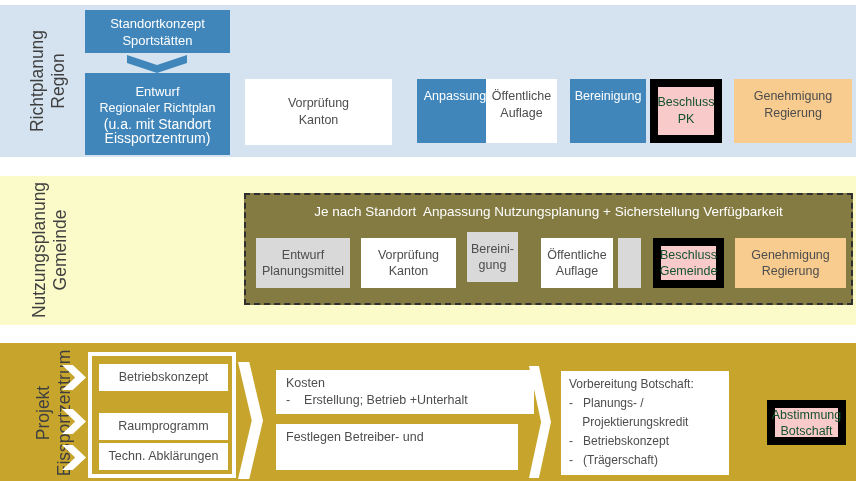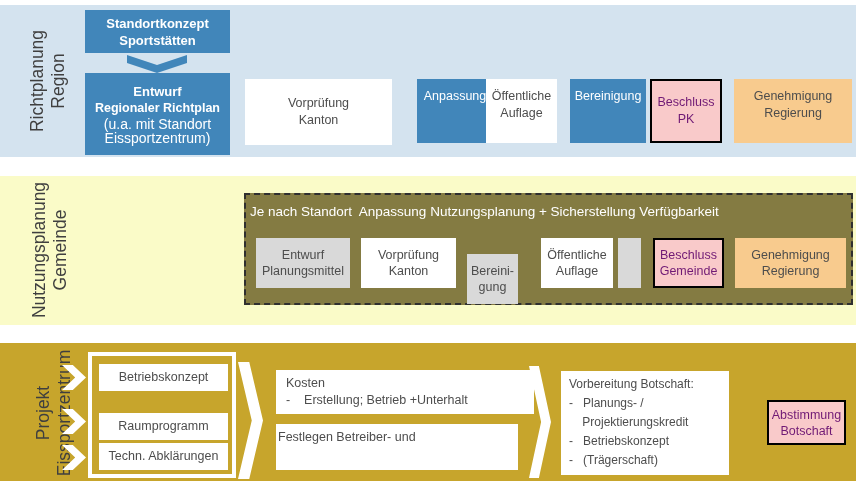--- a/index.html
+++ b/index.html
@@ -12,29 +12,29 @@
   .vlabel span{display:block;}
   .bx{position:absolute;box-sizing:border-box;text-align:center;color:#4d4d4d;
       font-size:12.5px;line-height:17px;}
   .bx span{display:block;}
   .flexc{display:flex;flex-direction:column;justify-content:center;align-items:center;}
   .topal{padding-top:9px;}
   .blue{background:#4186ba;color:#ffffff;}
   .whitebx{background:#ffffff;}
   .graybx{background:#d9d9d9;}
   .peach{background:#f8cb8e;}
-  .pink{background:#f9caca;border:2px solid #000000;color:#701a75;}
-  .bold{font-weight:bold;}
+  .pink{background:#f9caca;border:8px solid #000000;color:#14532d;}
+  .bold{font-weight:normal;}
   .small{font-size:14px;line-height:14px;}
   .chevD{position:absolute;background:#4186ba;
          clip-path:polygon(0% 0%,50% 55%,100% 0%,100% 45%,50% 100%,0% 45%);}
   .chevR{position:absolute;background:#ffffff;
          clip-path:polygon(0% 0%,45% 0%,100% 50%,45% 100%,0% 100%,55% 50%);}
   .olive{background:#847b42;border:2px dashed #2f2f2f;}
-  .olive-title{position:absolute;color:#ffffff;font-size:13.5px;text-align:left;white-space:pre;}
+  .olive-title{position:absolute;color:#ffffff;font-size:13.5px;text-align:center;white-space:pre;}
   .lh16{line-height:16px;}
   .leftal{text-align:left;}
   .pre{white-space:pre;}
   .frame{position:absolute;box-sizing:border-box;border:4px solid #ffffff;background:transparent;}
 </style>
 </head>
 <body>
 
 <div class="canvas">
 
@@ -101,21 +101,21 @@
   <div class="bx graybx flexc lh16" style="left:256px;top:238px;width:94px;height:50px;">
     <span>Entwurf</span>
     <span>Planungsmittel</span>
   </div>
 
   <div class="bx whitebx flexc lh16" style="left:361px;top:238px;width:95px;height:50px;">
     <span>Vorprüfung</span>
     <span>Kanton</span>
   </div>
 
-  <div class="bx graybx flexc lh16" style="left:467px;top:254px;width:51px;height:50px;align-items:center;">
+  <div class="bx graybx flexc lh16" style="left:467px;top:232px;width:51px;height:50px;align-items:center;">
     <span>Bereini-</span>
     <span>gung</span>
   </div>
 
   <div class="bx whitebx flexc lh16" style="left:541px;top:238px;width:72px;height:50px;">
     <span>Öffentliche</span>
     <span>Auflage</span>
   </div>
 
   <div class="bx graybx" style="left:618px;top:238px;width:23px;height:50px;"></div>
@@ -155,21 +155,21 @@
     <span>Techn. Abklärungen</span>
   </div>
 
   <div class="chevR" style="left:238px;top:362px;width:25px;height:117px;"></div>
 
   <div class="bx whitebx leftal" style="left:276px;top:370px;width:258px;height:44px;padding:5px 10px;">
     <span>Kosten</span>
     <span class="pre">-    Erstellung; Betrieb +Unterhalt</span>
   </div>
 
-  <div class="bx whitebx leftal" style="left:276px;top:424px;width:242px;height:46px;padding:5px 2px;">
+  <div class="bx whitebx leftal" style="left:276px;top:424px;width:242px;height:46px;padding:5px 10px;">
     <span>Festlegen Betreiber- und</span>
   </div>
 
   <div class="chevR" style="left:529px;top:366px;width:22px;height:112px;"></div>
 
   <div class="bx whitebx leftal" style="left:561px;top:371px;width:168px;height:104px;padding:4px 8px;font-size:12px;line-height:19px;">
     <span>Vorbereitung Botschaft:</span>
     <span class="pre">-   Planungs- /</span>
     <span class="pre">    Projektierungskredit</span>
     <span class="pre">-   Betriebskonzept</span>

